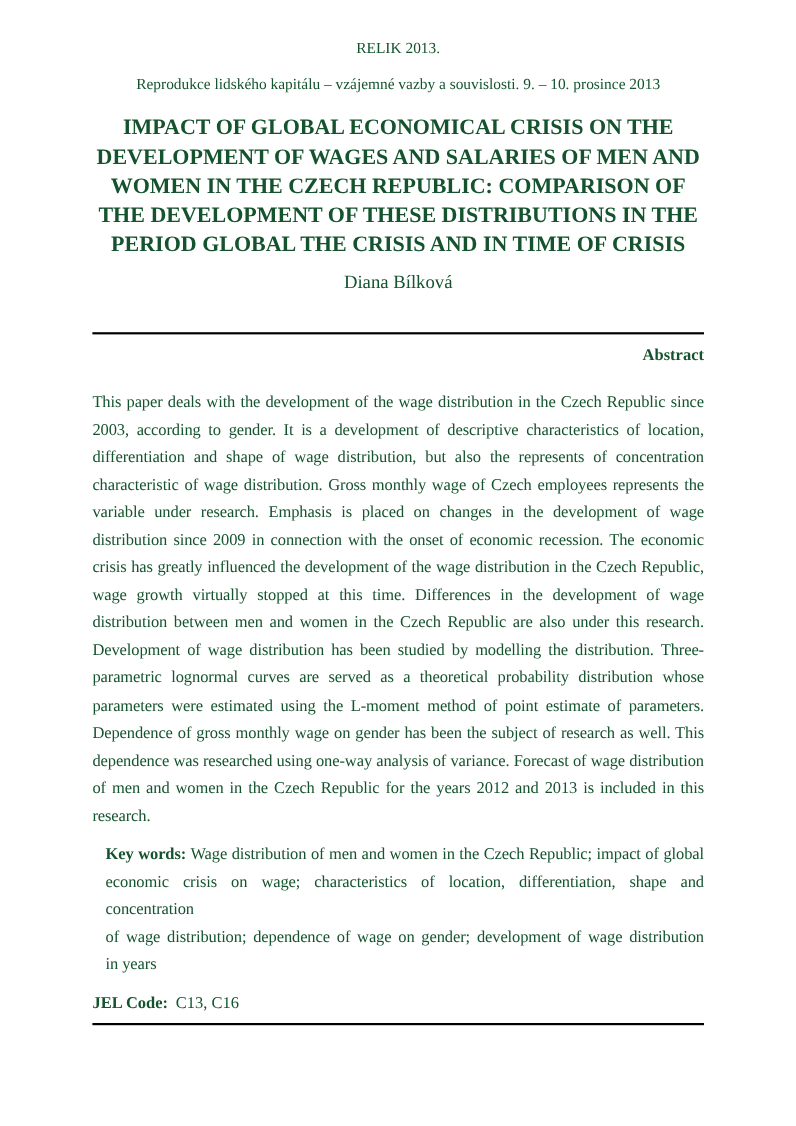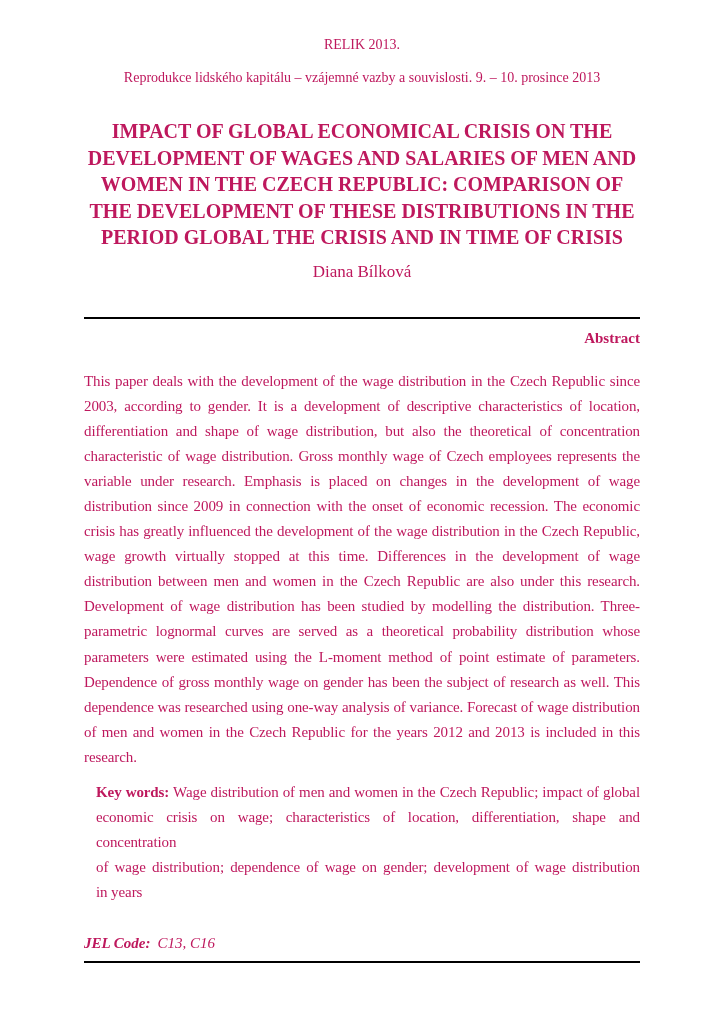--- a/index.html
+++ b/index.html
@@ -7,35 +7,35 @@
     padding: 0;
     background: #ffffff;
   }
   .page {
     position: relative;
     width: 724px;
     height: 1024px;
     box-sizing: border-box;
     padding: 35px 84px 0 84px;
     background: #ffffff;
-    color: #be185d;
+    color: #14532d;
     font-family: "Liberation Serif", serif;
     overflow: hidden;
   }
   .hline {
     font-size: 14px;
     line-height: 20px;
     text-align: center;
     white-space: nowrap;
   }
   .hline2 {
     margin-top: 13px;
   }
   .title {
-    margin: 30px 0 0 0;
+    margin: 15px 0 0 0;
     font-size: 20px;
     line-height: 26.5px;
     font-weight: bold;
     text-align: center;
   }
   .author {
     margin-top: 9px;
     font-size: 17px;
     line-height: 24px;
     font-weight: normal;
@@ -65,24 +65,23 @@
     text-align-last: justify;
   }
   .plain {
     text-align: left;
   }
   .keywords {
     margin-top: 10px;
     margin-left: 12px;
   }
   .jel {
-    margin-top: 26px;
+    margin-top: 10px;
     font-size: 15px;
     line-height: 25px;
-    font-style: italic;
   }
   .jel-value {
     margin-left: 7px;
   }
   .b {
     font-weight: bold;
   }
   .rule-bottom {
     margin-top: 5px;
   }
@@ -107,21 +106,21 @@
 
   <div class="author">Diana Bílková</div>
 
   <hr class="rule">
 
   <div class="abstract-heading">Abstract</div>
 
   <div class="paragraph">
     <div class="jline">This paper deals with the development of the wage distribution in the Czech Republic since</div>
     <div class="jline">2003, according to gender. It is a development of descriptive characteristics of location,</div>
-    <div class="jline">differentiation and shape of wage distribution, but also the theoretical of concentration</div>
+    <div class="jline">differentiation and shape of wage distribution, but also the represents of concentration</div>
     <div class="jline">characteristic of wage distribution. Gross monthly wage of Czech employees represents the</div>
     <div class="jline">variable under research. Emphasis is placed on changes in the development of wage</div>
     <div class="jline">distribution since 2009 in connection with the onset of economic recession. The economic</div>
     <div class="jline">crisis has greatly influenced the development of the wage distribution in the Czech Republic,</div>
     <div class="jline">wage growth virtually stopped at this time. Differences in the development of wage</div>
     <div class="jline">distribution between men and women in the Czech Republic are also under this research.</div>
     <div class="jline">Development of wage distribution has been studied by modelling the distribution.  Three-</div>
     <div class="jline">parametric lognormal curves are served as a theoretical probability distribution whose</div>
     <div class="jline">parameters were estimated using the L-moment method of point estimate of parameters.</div>
     <div class="jline">Dependence of gross monthly wage on gender has been the subject of research as well. This</div>

